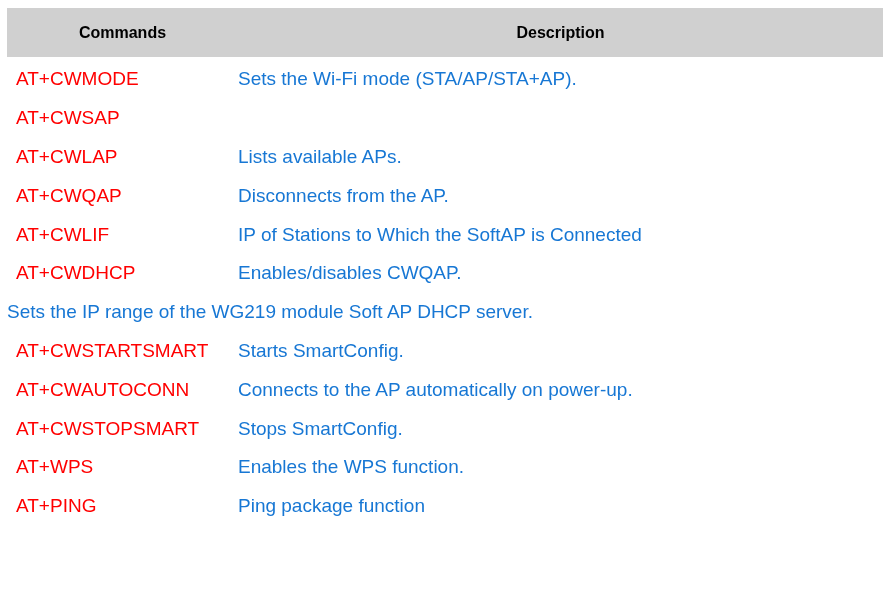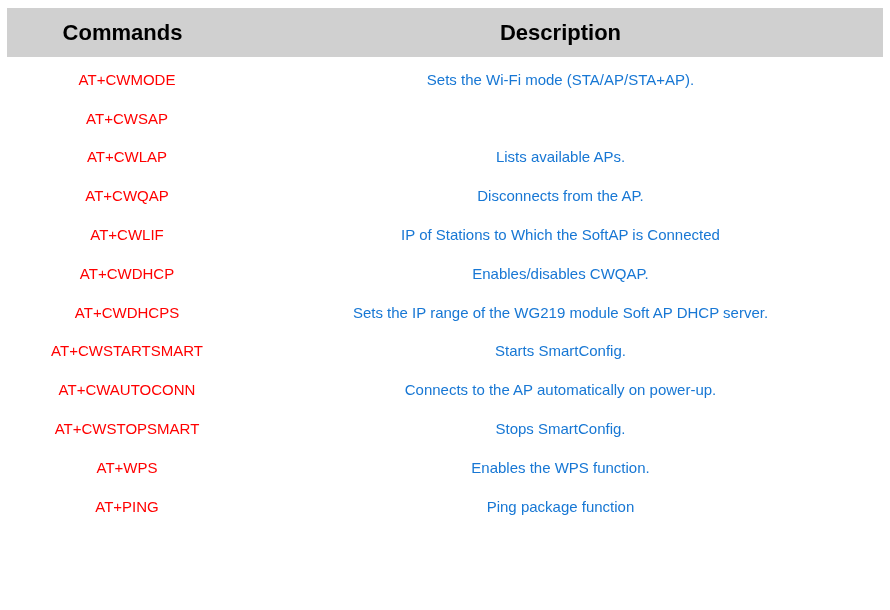--- a/index.html
+++ b/index.html
@@ -24,34 +24,33 @@
   .header-row {
     display: grid;
     grid-template-columns: 231px 1fr;
     align-items: center;
     height: 49px;
     background: var(--header-bg, #d0d0d0);
   }
   .header-cell {
     text-align: center;
     font-weight: bold;
-    font-size: 22px;
+    font-size: 16px;
     color: var(--header-text, #000000);
     letter-spacing: 0px;
   }
   .rows {
     padding-top: 3px;
   }
   .row {
     display: grid;
     grid-template-columns: 231px 1fr;
     align-items: center;
     height: 38.8px;
-    font-size: 15px;
-    text-align: center;
+    font-size: 19px;
   }
   .cmd-cell {
     padding-left: 9px;
     color: var(--cmd-color, #ff0000);
     white-space: nowrap;
   }
   .desc-cell {
     color: var(--desc-color, #1777d4);
     white-space: nowrap;
   }
@@ -90,21 +89,20 @@
     <div class="cmd-cell">AT+CWLIF</div>
     <div class="desc-cell">IP of Stations to Which the SoftAP is Connected</div>
   </div>
 
   <div class="row">
     <div class="cmd-cell">AT+CWDHCP</div>
     <div class="desc-cell">Enables/disables CWQAP.</div>
   </div>
 
   <div class="row">
-    <div class="cmd-cell">AT+CWDHCPS</div>
     <div class="desc-cell">Sets the IP range of the WG219 module Soft AP DHCP server.</div>
   </div>
 
   <div class="row">
     <div class="cmd-cell">AT+CWSTARTSMART</div>
     <div class="desc-cell">Starts SmartConfig.</div>
   </div>
 
   <div class="row">
     <div class="cmd-cell">AT+CWAUTOCONN</div>

